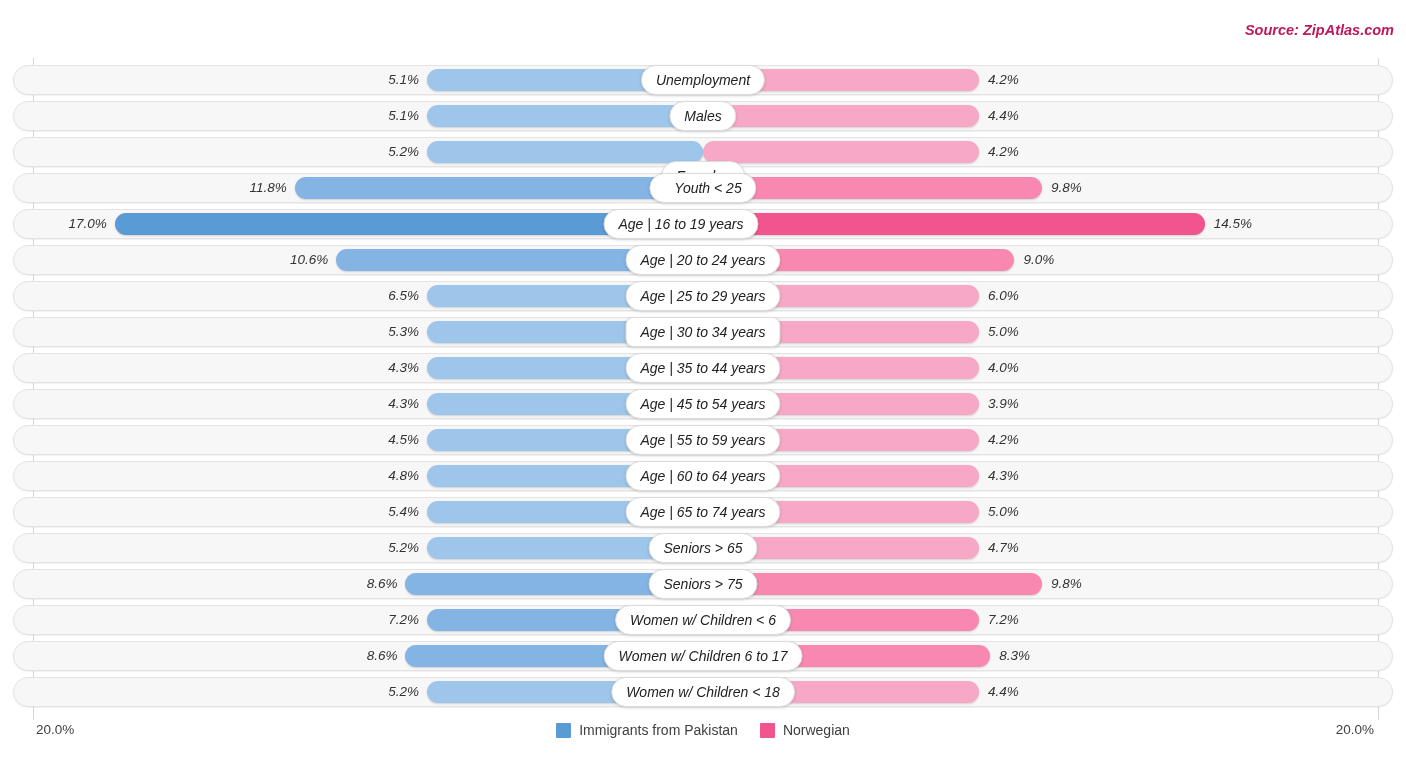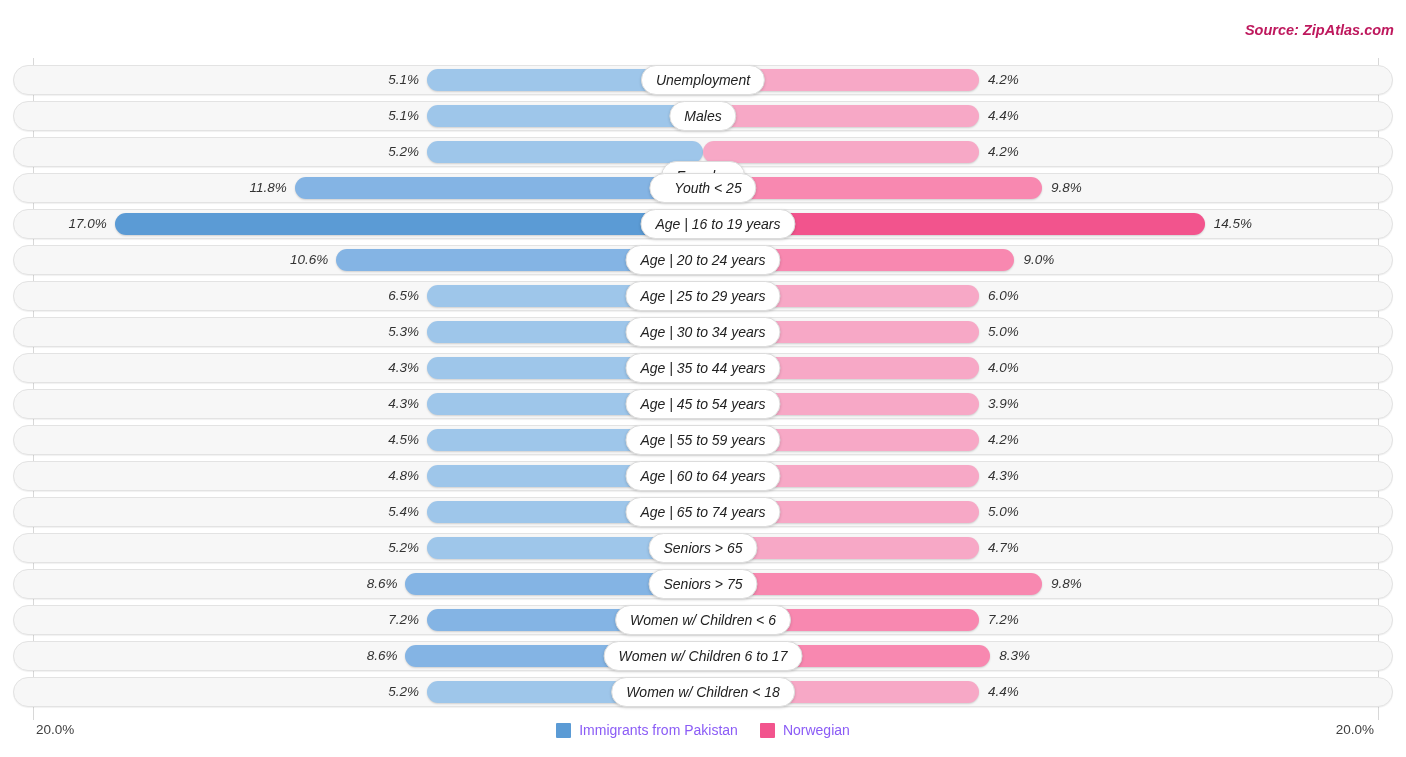--- a/index.html
+++ b/index.html
@@ -140,21 +140,21 @@
     display: flex;
     justify-content: center;
     align-items: center;
     gap: 22px;
   }
   .legend-item {
     display: flex;
     align-items: center;
     gap: 8px;
     font-size: 14px;
-    color: #8b5cf6;
+    color: #404040;
     white-space: nowrap;
   }
   .swatch {
     width: 15px; height: 15px;
     border-radius: 1px;
     display: inline-block;
   }
 </style>
 </head>
 <body>
@@ -198,21 +198,21 @@
           <div class="val out-left" style="left: 0px; width: 273.72px;">11.8%</div>
           <div class="val out-right" style="left: 1038.08px;">9.8%</div>
           <div class="pill" style="left: 690px; padding-left: 24px;">Youth &lt; 25</div>
         </div>
         <div class="row">
           <div class="track"></div>
           <div class="bar left" style="left: 101.8px; width: 588.2px; background: rgb(91, 155, 213);"></div>
           <div class="bar right" style="left: 690px; width: 501.7px; background: rgb(242, 84, 141);"></div>
           <div class="val out-left" style="left: 0px; width: 93.8px;">17.0%</div>
           <div class="val out-right" style="left: 1200.7px;">14.5%</div>
-          <div class="pill" style="left: 705px; text-align: center;">Age | 16 to 19 years</div>
+          <div class="pill" style="left: 668px; text-align: center;">Age | 16 to 19 years</div>
         </div>
         <div class="row">
           <div class="track"></div>
           <div class="bar left" style="left: 323.24px; width: 366.76px; background: rgb(132, 180, 228);"></div>
           <div class="bar right" style="left: 690px; width: 311.4px; background: rgb(248, 136, 176);"></div>
           <div class="val out-left" style="left: 0px; width: 315.24px;">10.6%</div>
           <div class="val out-right" style="left: 1010.4px;">9.0%</div>
           <div class="pill" style="left: 690px;">Age | 20 to 24 years</div>
         </div>
         <div class="row">
@@ -222,21 +222,21 @@
           <div class="val out-left" style="left: 0px; width: 406px;">6.5%</div>
           <div class="val out-right" style="left: 975px;">6.0%</div>
           <div class="pill" style="left: 690px;">Age | 25 to 29 years</div>
         </div>
         <div class="row">
           <div class="track"></div>
           <div class="bar left" style="left: 414px; width: 276px; background: rgb(158, 198, 234);"></div>
           <div class="bar right" style="left: 690px; width: 276px; background: rgb(247, 168, 198);"></div>
           <div class="val out-left" style="left: 0px; width: 406px;">5.3%</div>
           <div class="val out-right" style="left: 975px;">5.0%</div>
-          <div class="pill" style="left: 690px;">Age | 30 to 34 years</div>
+          <div class="pill" style="left: 690px; border-radius: 8px;">Age | 30 to 34 years</div>
         </div>
         <div class="row">
           <div class="track"></div>
           <div class="bar left" style="left: 414px; width: 276px; background: rgb(158, 198, 234);"></div>
           <div class="bar right" style="left: 690px; width: 276px; background: rgb(247, 168, 198);"></div>
           <div class="val out-left" style="left: 0px; width: 406px;">4.3%</div>
           <div class="val out-right" style="left: 975px;">4.0%</div>
           <div class="pill" style="left: 690px;">Age | 35 to 44 years</div>
         </div>
         <div class="row">

